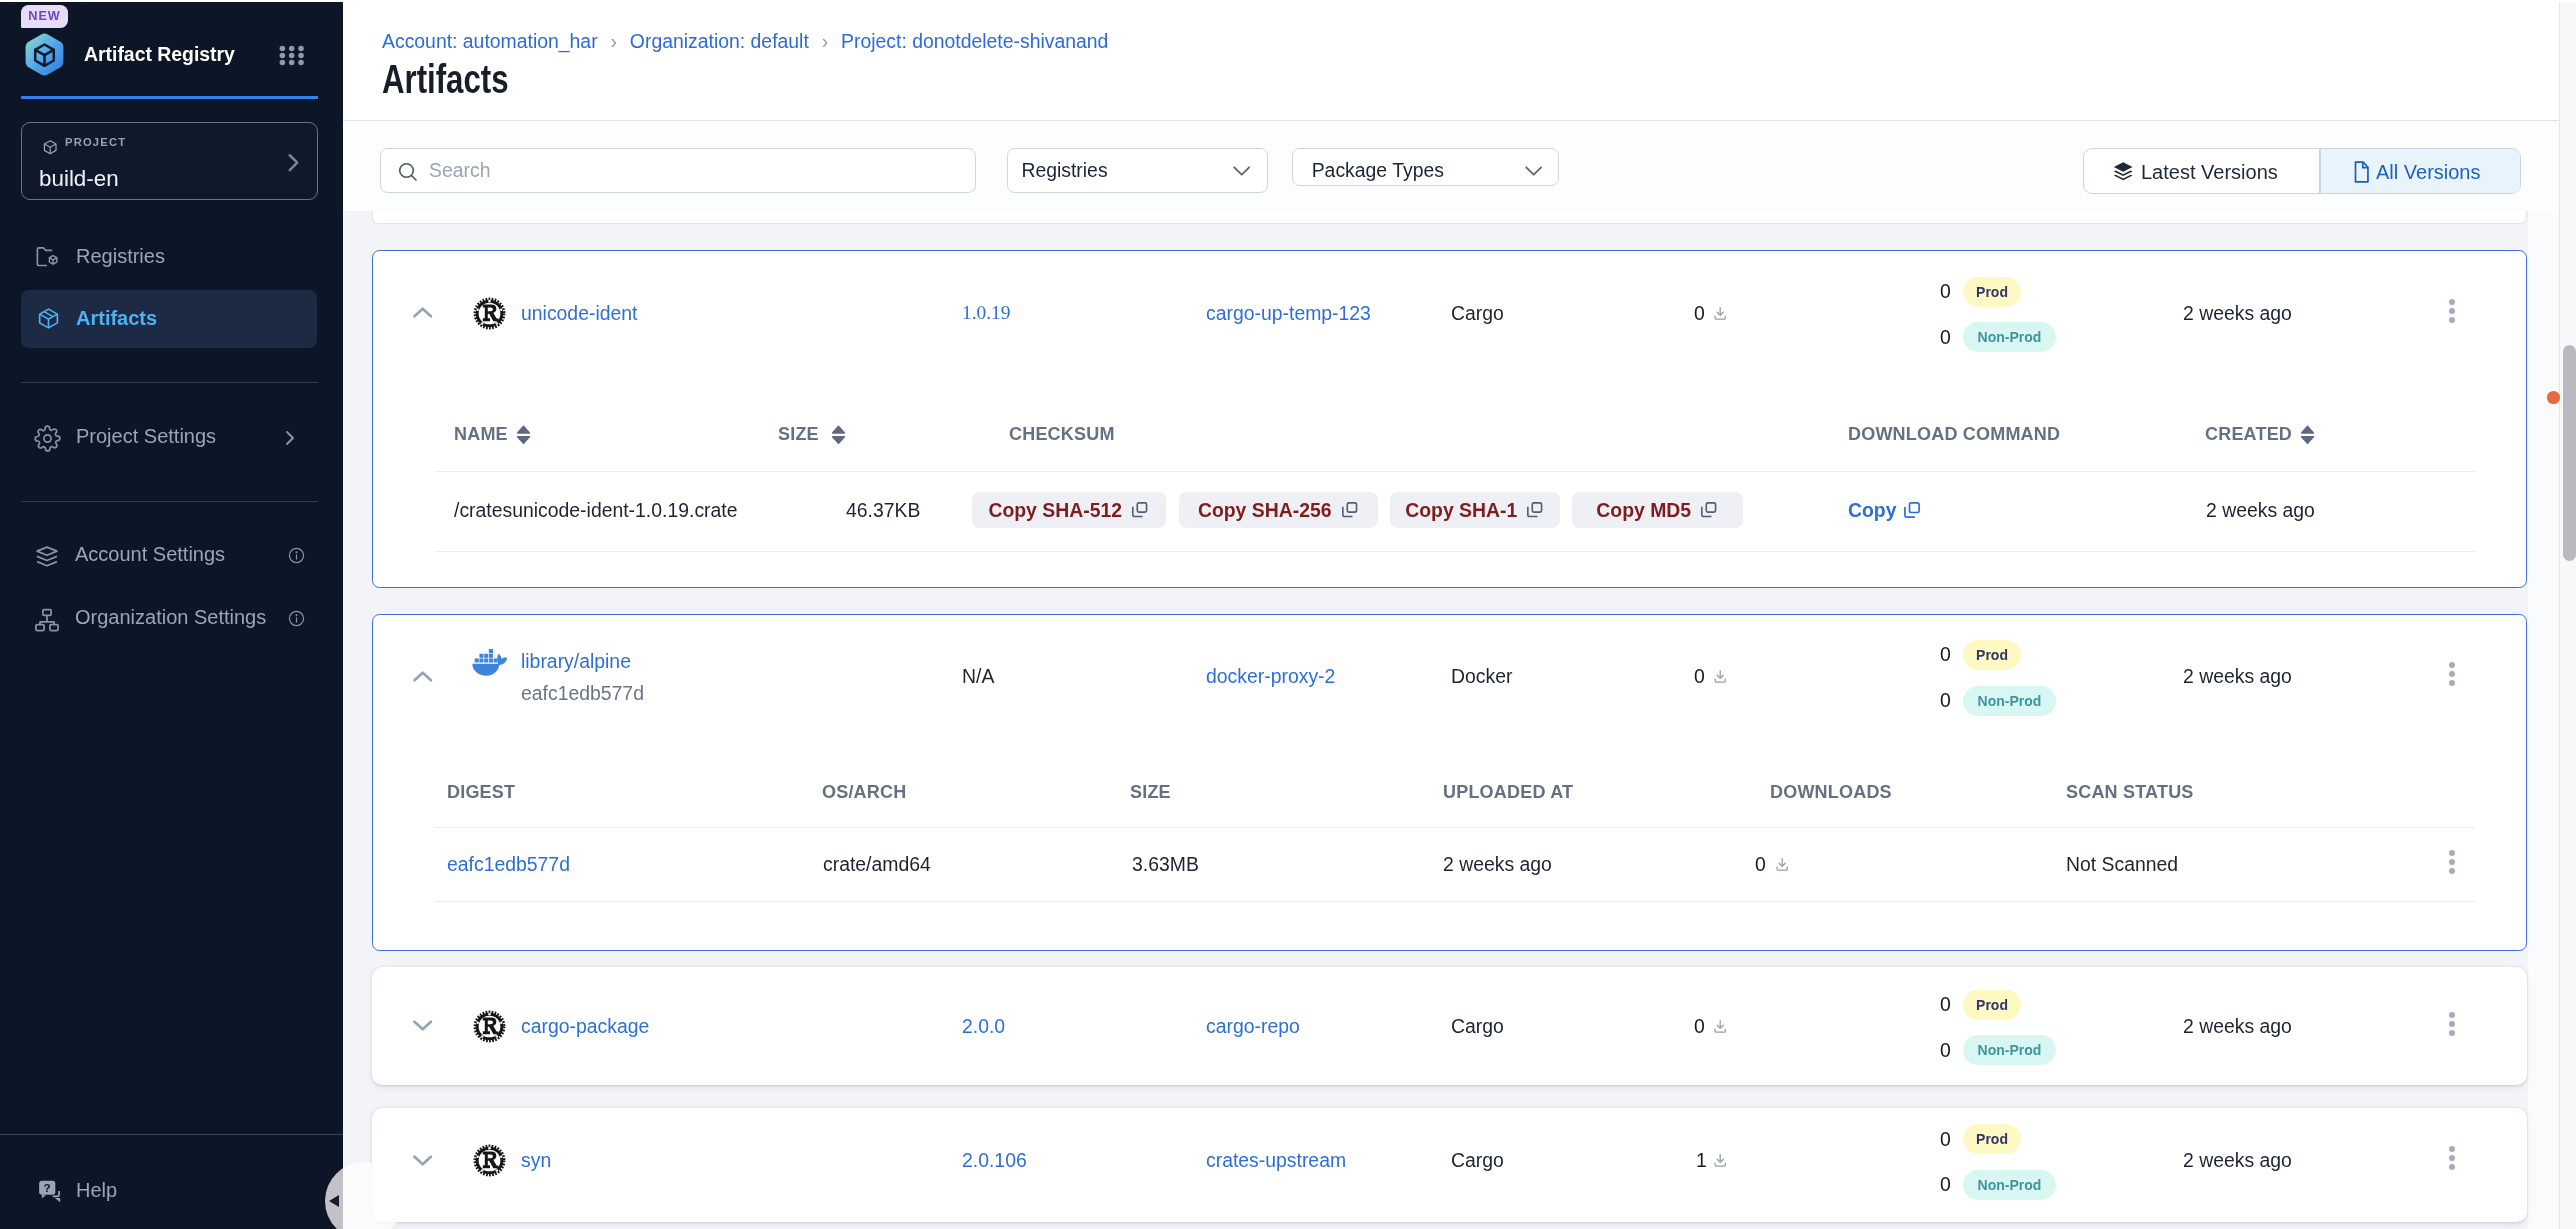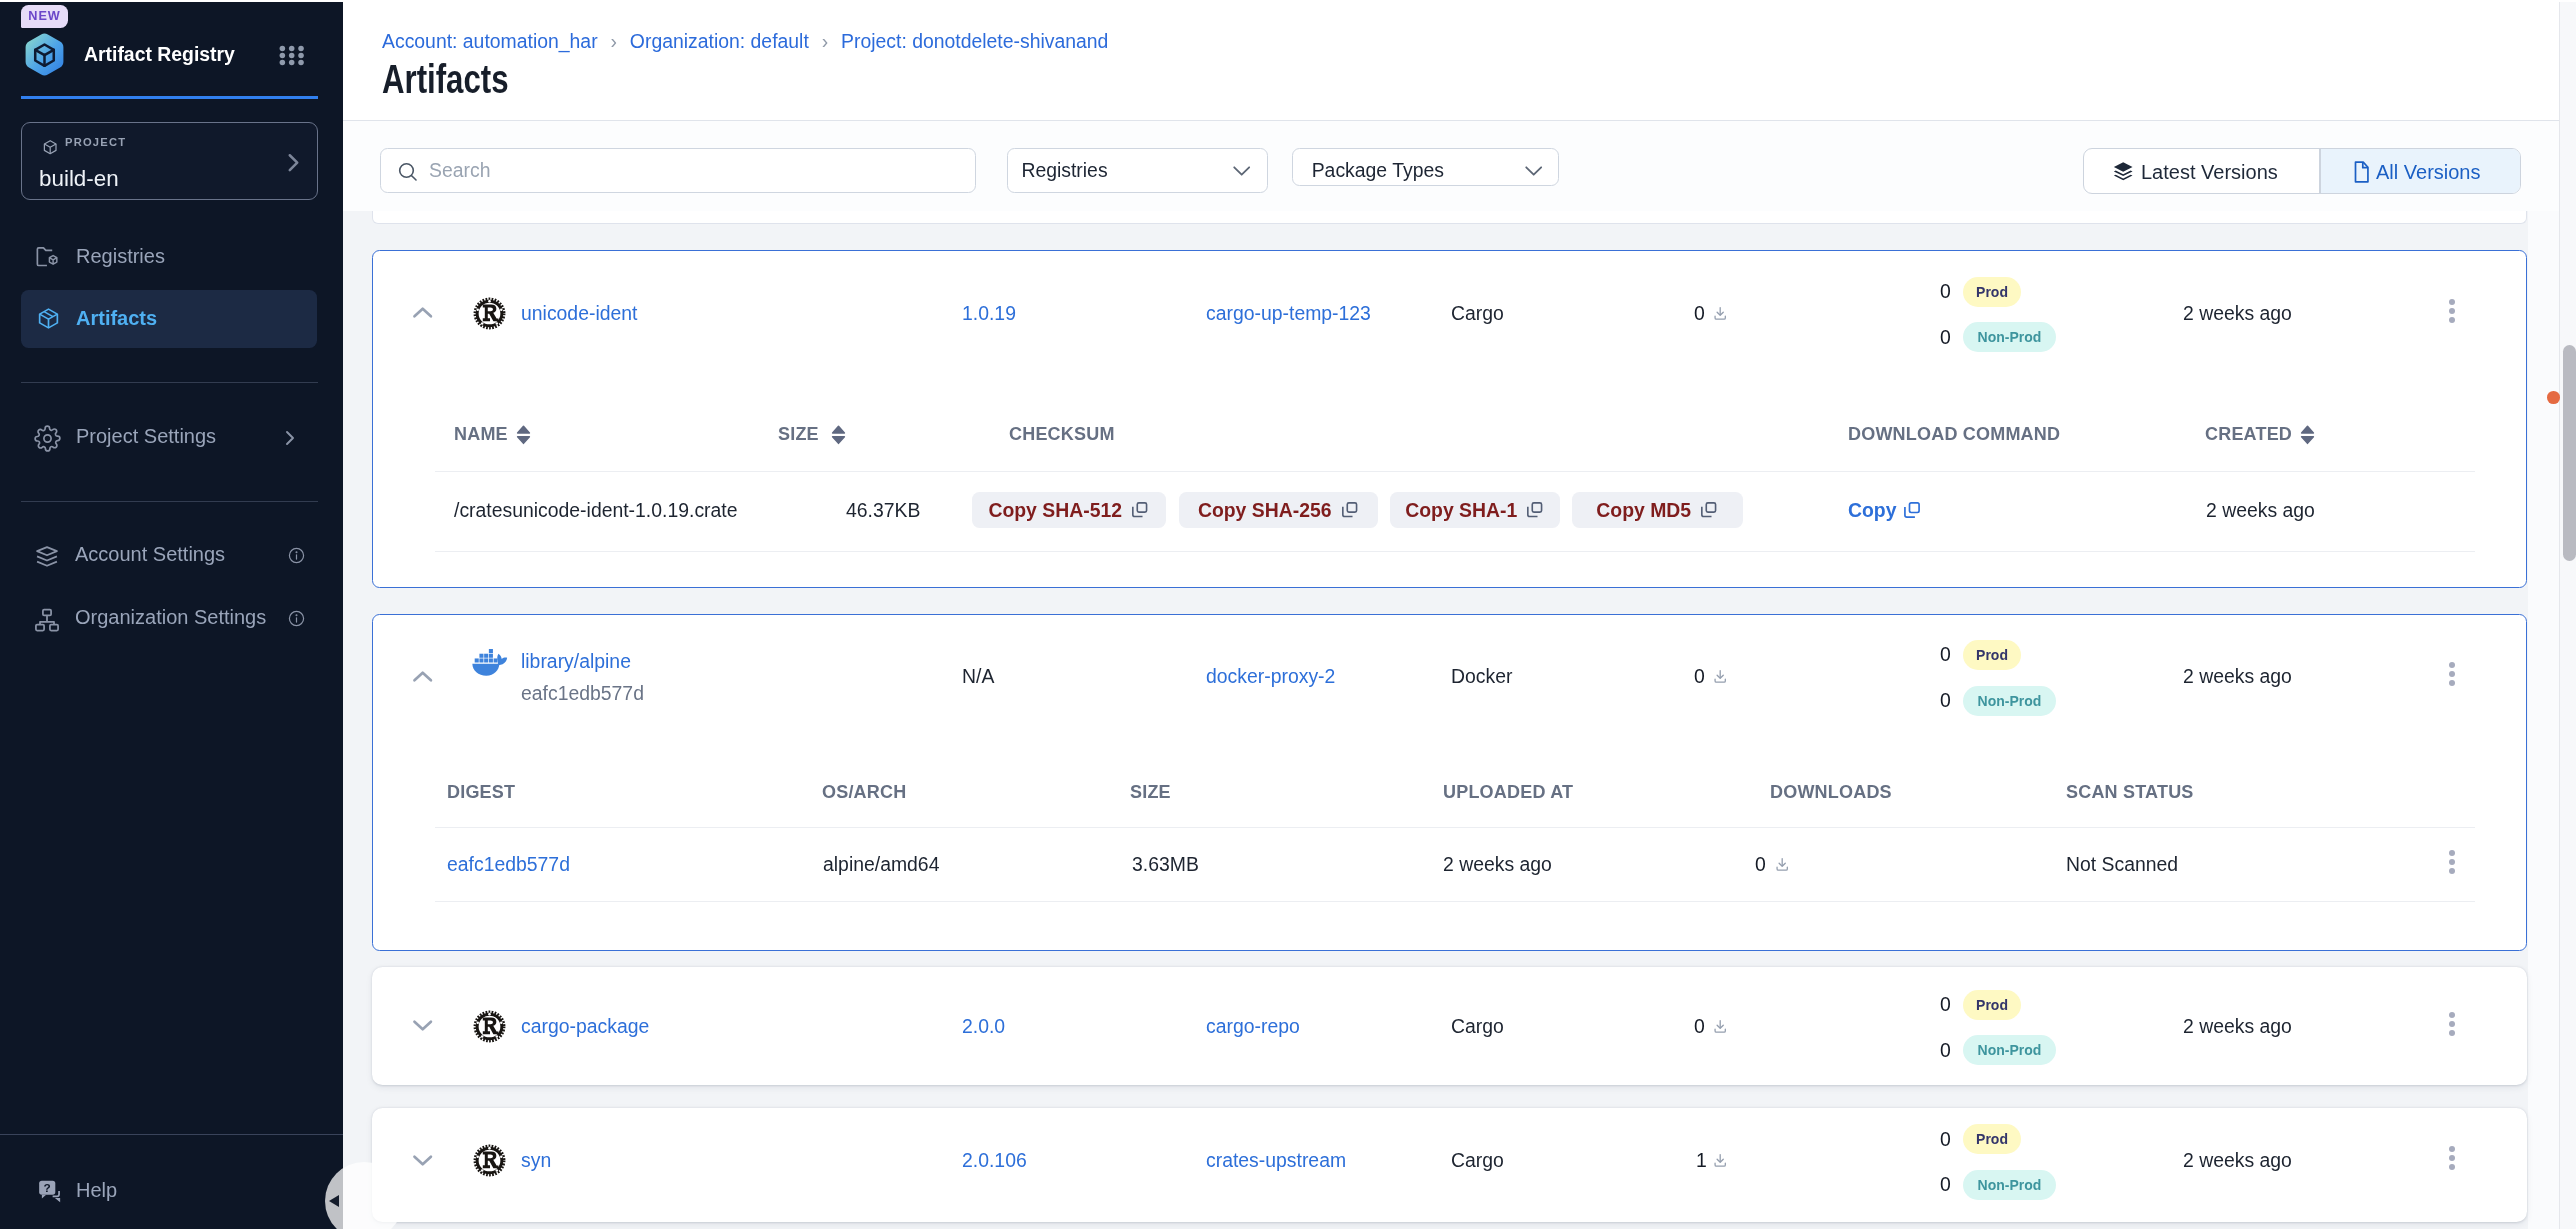--- a/index.html
+++ b/index.html
@@ -210,21 +210,21 @@
     <g fill="#ffffff">
       <circle cx="23.5" cy="6.9" r="1.7"></circle>
         <circle cx="39.3" cy="18.4" r="1.7"></circle>
         <circle cx="33.3" cy="37" r="1.7"></circle>
         <circle cx="13.7" cy="37" r="1.7"></circle>
         <circle cx="7.7" cy="18.4" r="1.7"></circle>
     </g>
     <path fill-rule="evenodd" fill="#181512" d="M14.5 11.5 h11.2 q7 0 7 5.7 q0 4.1-4.2 5.4 l4.5 7.5 h2.5 V34 h-6.8 l-5.6-10.3 h-1.9 V30 h3 v4 H14.5 v-4 h2.7 V15.5 h-2.7 z M21.2 15.4 v5 h3.7 q3.3 0 3.3-2.5 q0-2.5-3.5-2.5 z"></path>
   </svg>
   <div class="abs vc row-link" style="left:521px;top:313px;">unicode-ident</div>
-  <div class="abs vc row-link" style="left:962px;top:313px;">1.0.19</div>
+  <div class="abs vc row-link" style="left:962px;top:313px;font-family:Liberation Serif, serif;">1.0.19</div>
   <div class="abs vc row-link" style="left:1206px;top:313px;">cargo-up-temp-123</div>
   <div class="abs vc dk" style="left:1451px;top:313px;">Cargo</div>
   <div class="abs vc num" style="left:1694px;top:313px;">0</div>
   <svg class="abs" style="left:1712px;top:305px;" width="16.4" height="16.4" viewBox="0 0 24 24" fill="none" stroke="#949eae" stroke-width="1.9" stroke-linecap="round" stroke-linejoin="round">
       <path d="M12 4 v10"></path>
       <path d="M7.5 10.5 L12 15 L16.5 10.5"></path>
       <path d="M4.5 16.5 v2.5 a1.8 1.8 0 0 0 1.8 1.8 h11.4 a1.8 1.8 0 0 0 1.8-1.8 v-2.5"></path>
     </svg>
   <div class="abs vc num" style="left:1940px;top:291px;">0</div>
   <div class="abs vc num" style="left:1940px;top:337px;">0</div>
@@ -325,21 +325,21 @@
 
   <div class="abs vc thead" style="left:447px;top:792px;">DIGEST</div>
   <div class="abs vc thead" style="left:822px;top:792px;">OS/ARCH</div>
   <div class="abs vc thead" style="left:1130px;top:792px;">SIZE</div>
   <div class="abs vc thead" style="left:1443px;top:792px;">UPLOADED AT</div>
   <div class="abs vc thead" style="left:1770px;top:792px;">DOWNLOADS</div>
   <div class="abs vc thead" style="left:2066px;top:792px;">SCAN STATUS</div>
   <div class="abs" style="left:435px;top:827px;width:2040px;height:0.7px;background:#eceef2;"></div>
 
   <div class="abs vc row-link" style="left:447px;top:864px;">eafc1edb577d</div>
-  <div class="abs vc dk" style="left:823px;top:864px;">alpine/amd64</div>
+  <div class="abs vc dk" style="left:823px;top:864px;">crate/amd64</div>
   <div class="abs vc dk" style="left:1132px;top:864px;">3.63MB</div>
   <div class="abs vc dk" style="left:1443px;top:864px;">2 weeks ago</div>
   <div class="abs vc num" style="left:1755px;top:864px;">0</div>
   <svg class="abs" style="left:1774px;top:856px;" width="16.4" height="16.4" viewBox="0 0 24 24" fill="none" stroke="#949eae" stroke-width="1.9" stroke-linecap="round" stroke-linejoin="round">
       <path d="M12 4 v10"></path>
       <path d="M7.5 10.5 L12 15 L16.5 10.5"></path>
       <path d="M4.5 16.5 v2.5 a1.8 1.8 0 0 0 1.8 1.8 h11.4 a1.8 1.8 0 0 0 1.8-1.8 v-2.5"></path>
     </svg>
   <div class="abs vc dk" style="left:2066px;top:864px;">Not Scanned</div>
   <div class="kebab abs" style="left:2449px;top:847px;width:6px;">

